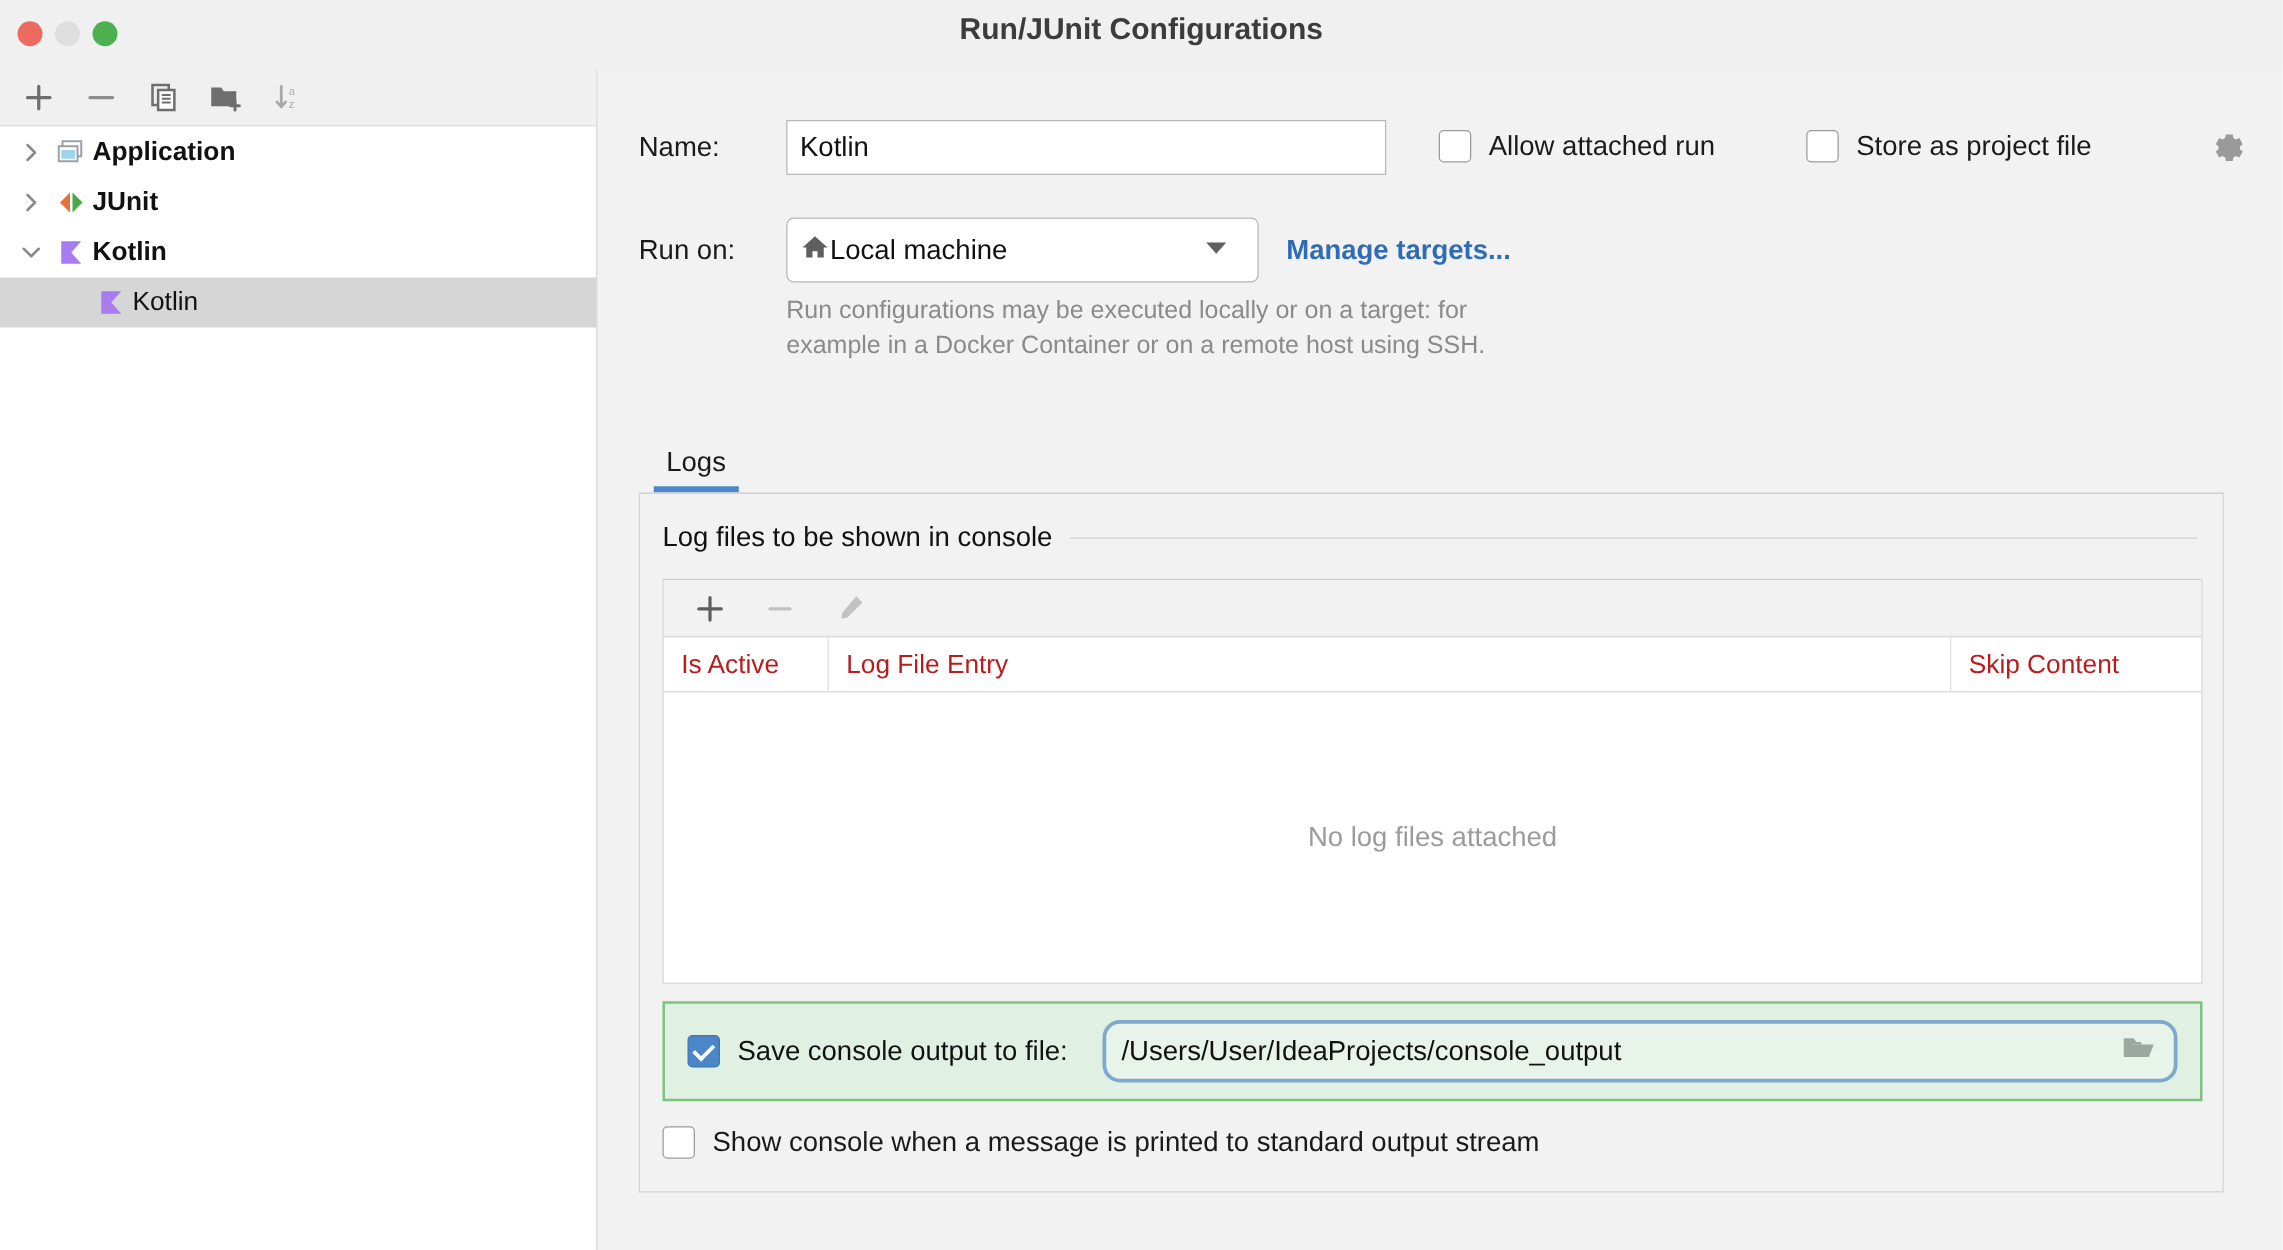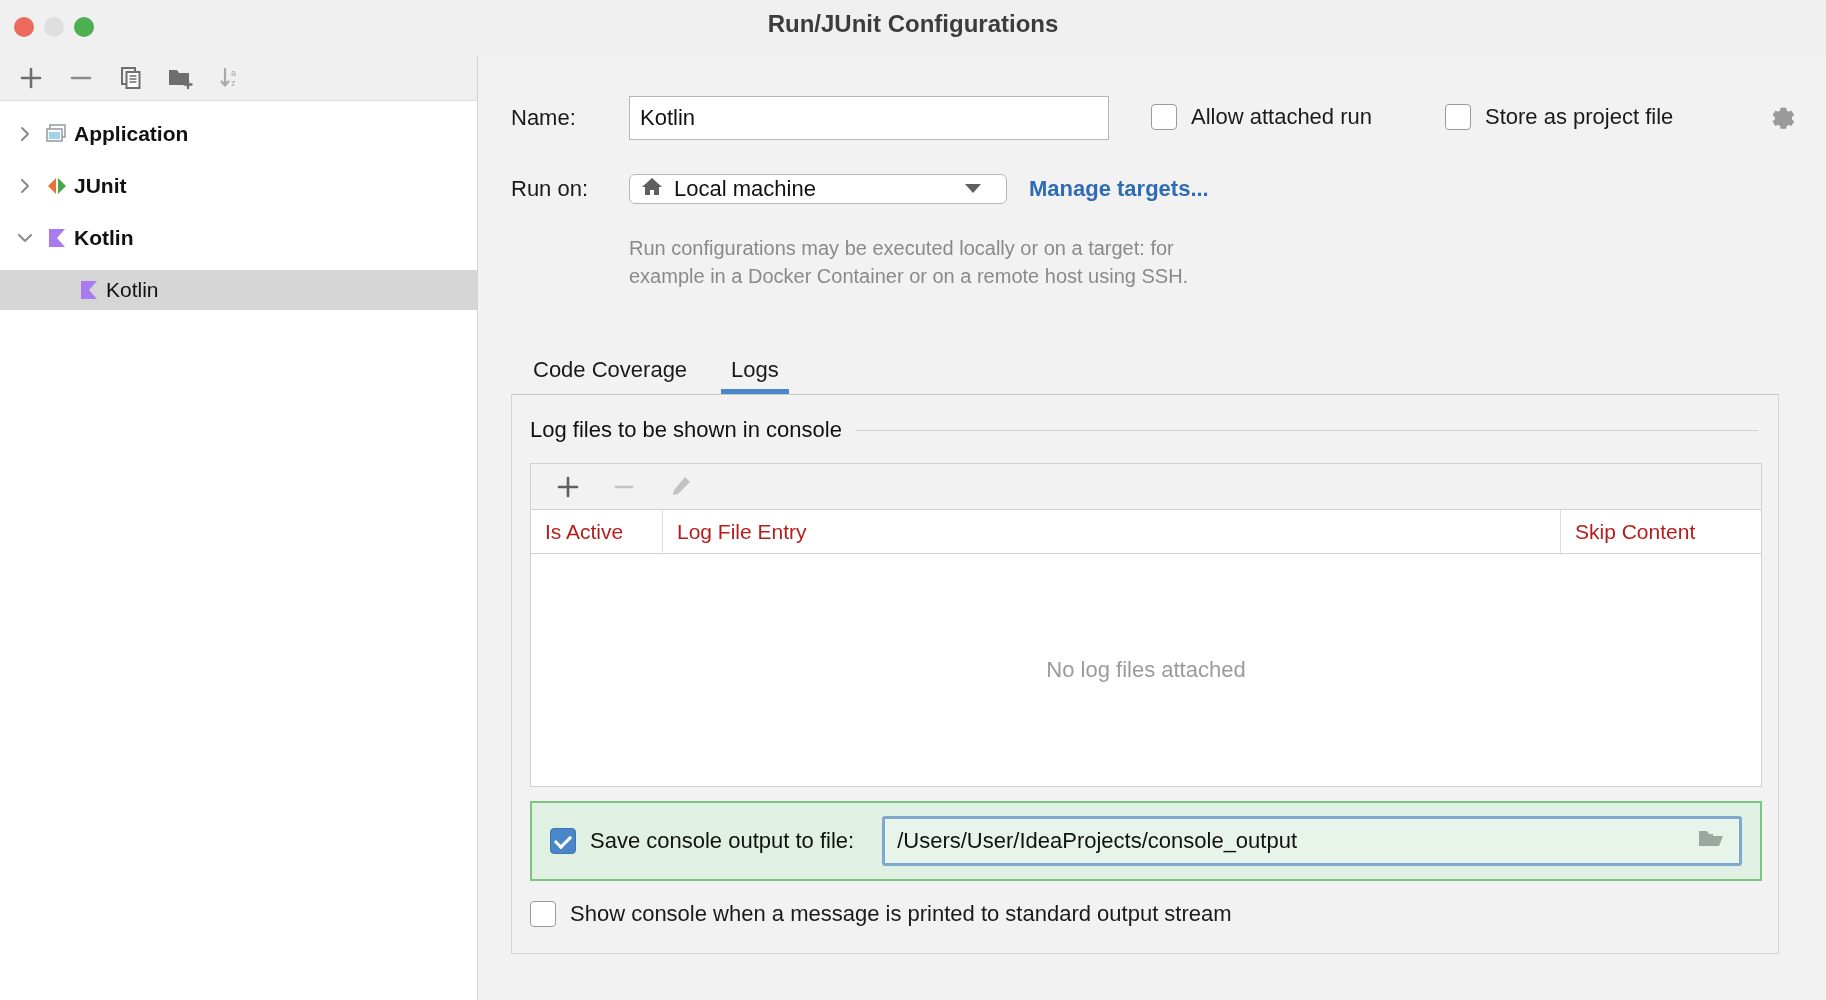--- a/index.html
+++ b/index.html
@@ -38,21 +38,21 @@
     background:#f0f0f0; border-bottom:1px solid #dcdcdc;
     display:flex; align-items:center; padding-left:8px; gap:4px;
   }
   .tb-btn {
     width:46px; height:38px; display:flex; align-items:center; justify-content:center;
     cursor:pointer;
   }
   .tree { position:absolute; left:0; top:46px; width:477px; }
   .tree-row {
     height:40px; display:flex; align-items:center; padding-left:10px; gap:0;
-    font-size:21px; cursor:pointer;margin-top:12px;
+    font-size:21px; cursor:pointer;
   }
   .tree-row.selected { background:#d6d6d6; }
   .twisty { width:30px; display:flex; align-items:center; justify-content:center; }
   .tree-icon { width:34px; display:flex; align-items:center; justify-content:center; }
   .tree-label { font-weight:bold; color:#111; }
   .tree-row.child { padding-left:72px; }
   .tree-row.child .tree-label { font-weight:normal; }
 
   
   .content { position:absolute; left:479px; top:56px; width:1347px; height:944px; background:#f2f2f2; }
@@ -80,22 +80,22 @@
   .checkbox.checked::after {
     content:""; width:7px; height:13px; border:solid #fff; border-width:0 3px 3px 0;
     transform:rotate(45deg); margin-top:-3px;
   }
   .cb-label { font-size:22px; color:#1a1a1a; white-space:nowrap; }
   .gear { position:absolute; left:1290px; top:50px; cursor:pointer; }
 
   .row-runon { position:absolute; left:32px; top:118px; display:flex; align-items:center; }
   .runon-label { width:118px; }
   .combo {
-    width:378px; height:30px; background:#fff; border:1px solid #b6b6b6; border-radius:6px;
-    display:flex; align-items:center; padding:0 10px; gap:10px; cursor:pointer; position:relative;
+    width:378px; height:52px; background:#fff; border:1px solid #b6b6b6; border-radius:6px;
+    display:flex; align-items:center; padding:0 10px; cursor:pointer; position:relative;
   }
   .combo-text { font-size:22px; color:#111; }
   .combo-arrow { position:absolute; right:24px; top:50%; transform:translateY(-50%); }
   .manage-link {
     margin-left:22px; font-size:22px; font-weight:bold; color:#2f6cb5; cursor:pointer; white-space:nowrap;
   }
 
   .hint {
     position:absolute; left:150px; top:178px; width:700px;
     font-size:20px; color:#8a8a8a; line-height:28px;
@@ -145,21 +145,21 @@
   .empty-text { font-size:22px; color:#9b9b9b; }
 
   .save-row {
     position:absolute; left:18px; top:406px; width:1232px; height:80px;
     background:#e0f0e2; border:2px solid #7cc47f;
     display:flex; align-items:center; padding:0 18px;
   }
   .save-label { font-size:22px; color:#111; margin-left:14px; white-space:nowrap; }
   .path-field {
     margin-left:28px; flex:1; height:50px; background:#e8f3ea;
-    border:3px solid #7fa8d0; border-radius:3px;
+    border:3px solid #7fa8d0; border-radius:14px;
     display:flex; align-items:center; padding:0 12px; position:relative;
   }
   .path-text { font-size:22px; color:#111; }
   .folder-icon { position:absolute; right:14px; top:50%; transform:translateY(-50%); cursor:pointer; }
 
   .show-console-row {
     position:absolute; left:18px; top:506px; display:flex; align-items:center; gap:14px;
   }
   .show-console-label { font-size:22px; color:#1a1a1a; white-space:nowrap; }
 </style>
@@ -311,23 +311,20 @@
       </div>
       <span class="manage-link">Manage targets...</span>
     </div>
 
     <div class="hint">
       <div>Run configurations may be executed locally or on a target: for</div>
       <div>example in a Docker Container or on a remote host using SSH.</div>
     </div>
 
     <div class="tabs">
-      <div class="tab">
-        <span>Code Coverage</span>
-      </div>
       <div class="tab active">
         <span>Logs</span>
       </div>
     </div>
 
     <div class="panel">
 
       <div class="group-title-row">
         <span class="group-title">Log files to be shown in console</span>
         <span class="group-rule"></span>

